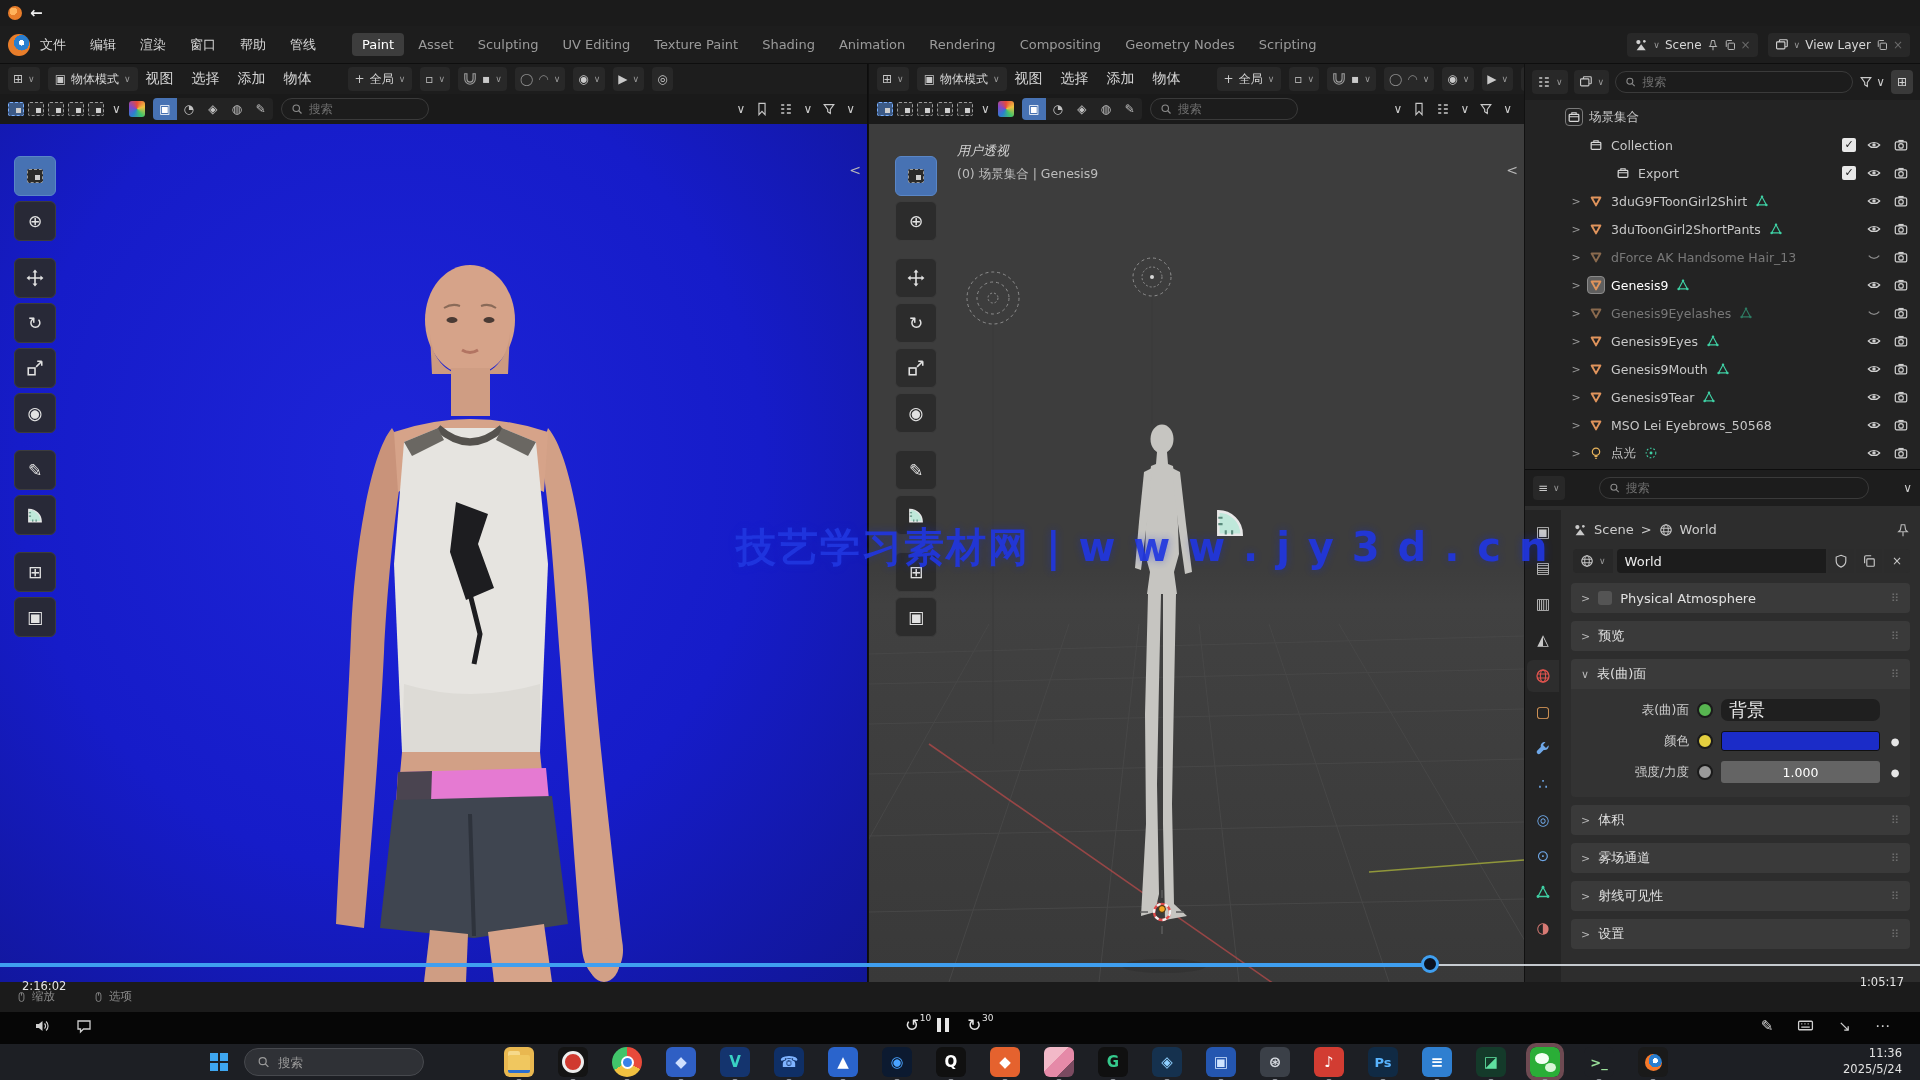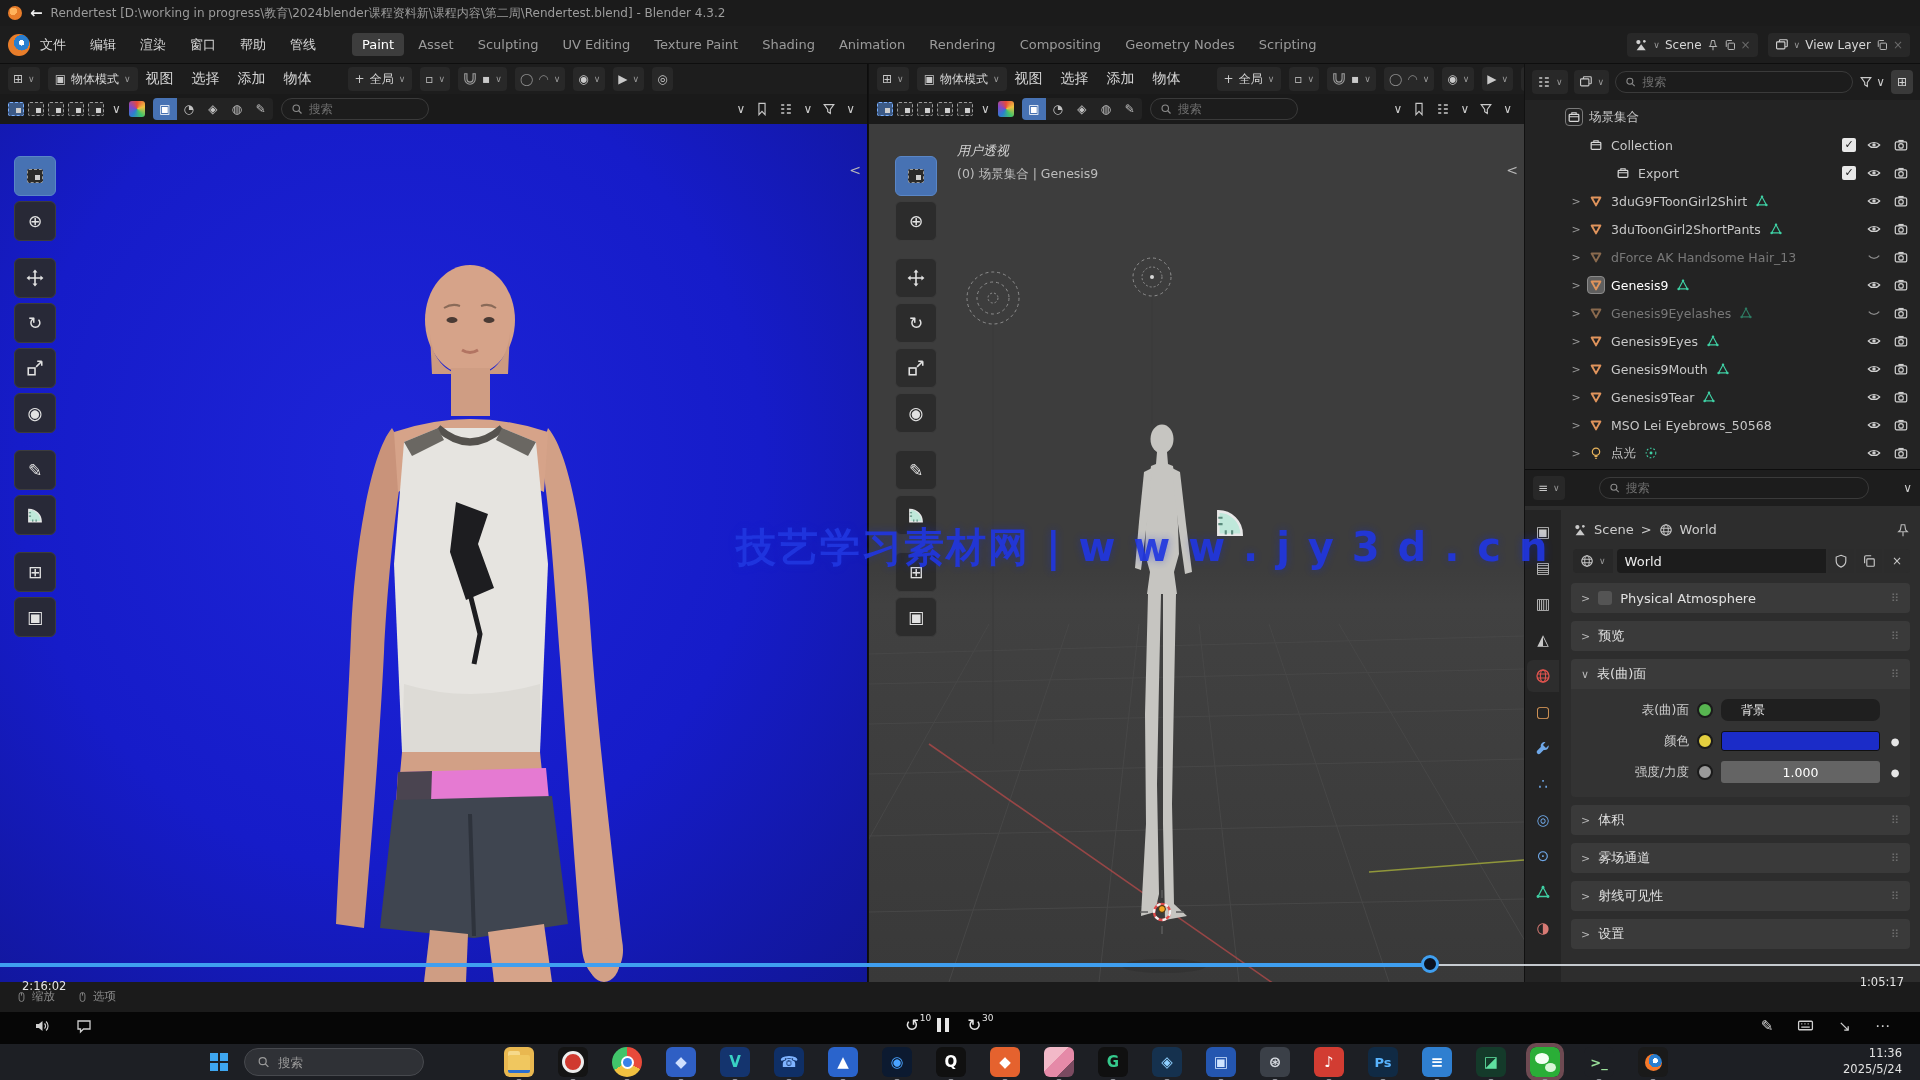--- a/index.html
+++ b/index.html
@@ -87,28 +87,28 @@
   #datablock .dbname { flex:1; background:#1c1c1c; height:24px; border-radius:4px 0 0 4px; display:flex; align-items:center; padding-left:8px; color:#ececec; font-size:13px; }
   .sqbtn { width:26px; height:24px; background:#2c2c2c; display:flex; align-items:center; justify-content:center; color:#c9c9c9; }
   .panel { margin:0 10px 8px 10px; background:#3a3a3a; border-radius:4px; height:30px; display:flex; align-items:center; gap:8px; padding:0 10px; color:#e0e0e0; font-size:13px; }
   .panel .exp { color:#b9b9b9; font-size:11px; }
   .panel .grip { margin-left:auto; color:#6d6d6d; font-size:11px; letter-spacing:1px; }
   .panel .pchk { width:14px; height:14px; background:#545454; border-radius:3px; }
   #surface-body { margin:-8px 10px 8px 10px; background:#333333; border-radius:0 0 4px 4px; padding:10px 8px 12px 0; }
   .prow { display:flex; align-items:center; gap:8px; margin-bottom:10px; }
   .prow .lbl { width:118px; text-align:right; color:#cfcfcf; font-size:12.5px; }
   .socket { width:16px; height:16px; border-radius:50%; border:2px solid #1a1a1a; }
-  .field { flex:1; background:#1f1f1f; height:22px; border-radius:7px; display:flex; align-items:center; padding-left:20px; color:#e8e8e8; font-size:12px; }
+  .field { flex:1; background:#1f1f1f; height:22px; border-radius:7px; display:flex; align-items:center; padding-left:8px; color:#e8e8e8; font-size:18px; }
   .colorbar { flex:1; height:20px; border-radius:3px; border:1px solid #101010; }
   .slider { flex:1; background:#646464; height:22px; border-radius:3px; display:flex; align-items:center; justify-content:center; color:#fff; font-size:12.5px; }
   .deco { width:14px; color:#e6e6e6; text-align:center; font-size:10px; }
 
   
   #statusbar { position:absolute; left:0; top:982px; width:1920px; height:30px; background:#1b1b1b; }
-  #statusbar .hints { position:absolute; left:16px; top:7px; display:flex; gap:22px; align-items:center; color:#8a8a8a; font-size:11.5px; }
+  #statusbar .hints { position:absolute; left:16px; top:7px; display:flex; gap:38px; align-items:center; color:#8a8a8a; font-size:11.5px; }
   #statusbar .hint { display:flex; gap:5px; align-items:center; }
   #stats { position:absolute; right:70px; top:7px; display:flex; gap:8px; align-items:center; color:#8f8f8f; font-size:11.5px; white-space:nowrap; }
 
   
   #progressline { position:absolute; left:0; top:963px; width:1920px; height:4px; z-index:40; }
   #progressline .done { position:absolute; left:0; top:0; height:4px; background:#3f9ff0; }
   #progressline .rest { position:absolute; top:1px; height:2px; right:0; background:rgba(225,230,236,.85); }
   #progressdot { position:absolute; top:955px; width:18px; height:18px; border:3px solid #3f9ff0; border-radius:50%; background:#0b1220; z-index:41; }
   #t-elapsed { position:absolute; left:22px; top:979px; color:#e4e4e4; font-size:11.5px; z-index:41; }
   #t-remaining { position:absolute; right:16px; top:975px; color:#e4e4e4; font-size:11.5px; z-index:41; }
@@ -259,21 +259,20 @@
     <symbol id="i-kbd" viewBox="0 0 16 16">
         <rect x="1.5" y="4" width="13" height="8" rx="1" fill="none" stroke="currentColor" stroke-width="1.2"></rect>
         <path d="M4 6.5 h1 M7 6.5 h1 M10 6.5 h1 M4 9.5 h8" stroke="currentColor" stroke-width="1.2"></path>
       </symbol>
   </defs>
 </svg>
 
 <div id="titlebar">
   <span class="logo"></span>
   <span class="back">←</span>
-  <span class="title">Rendertest [D:\working in progress\教育\2024blender课程资料新\课程内容\第二周\Rendertest.blend] - Blender 4.3.2</span>
 </div>
 
 <div id="topbar">
   <span class="blogo"></span>
   <nav id="main-menus">
       <span>文件</span>
       <span>编辑</span>
       <span>渲染</span>
       <span>窗口</span>
       <span>帮助</span>

